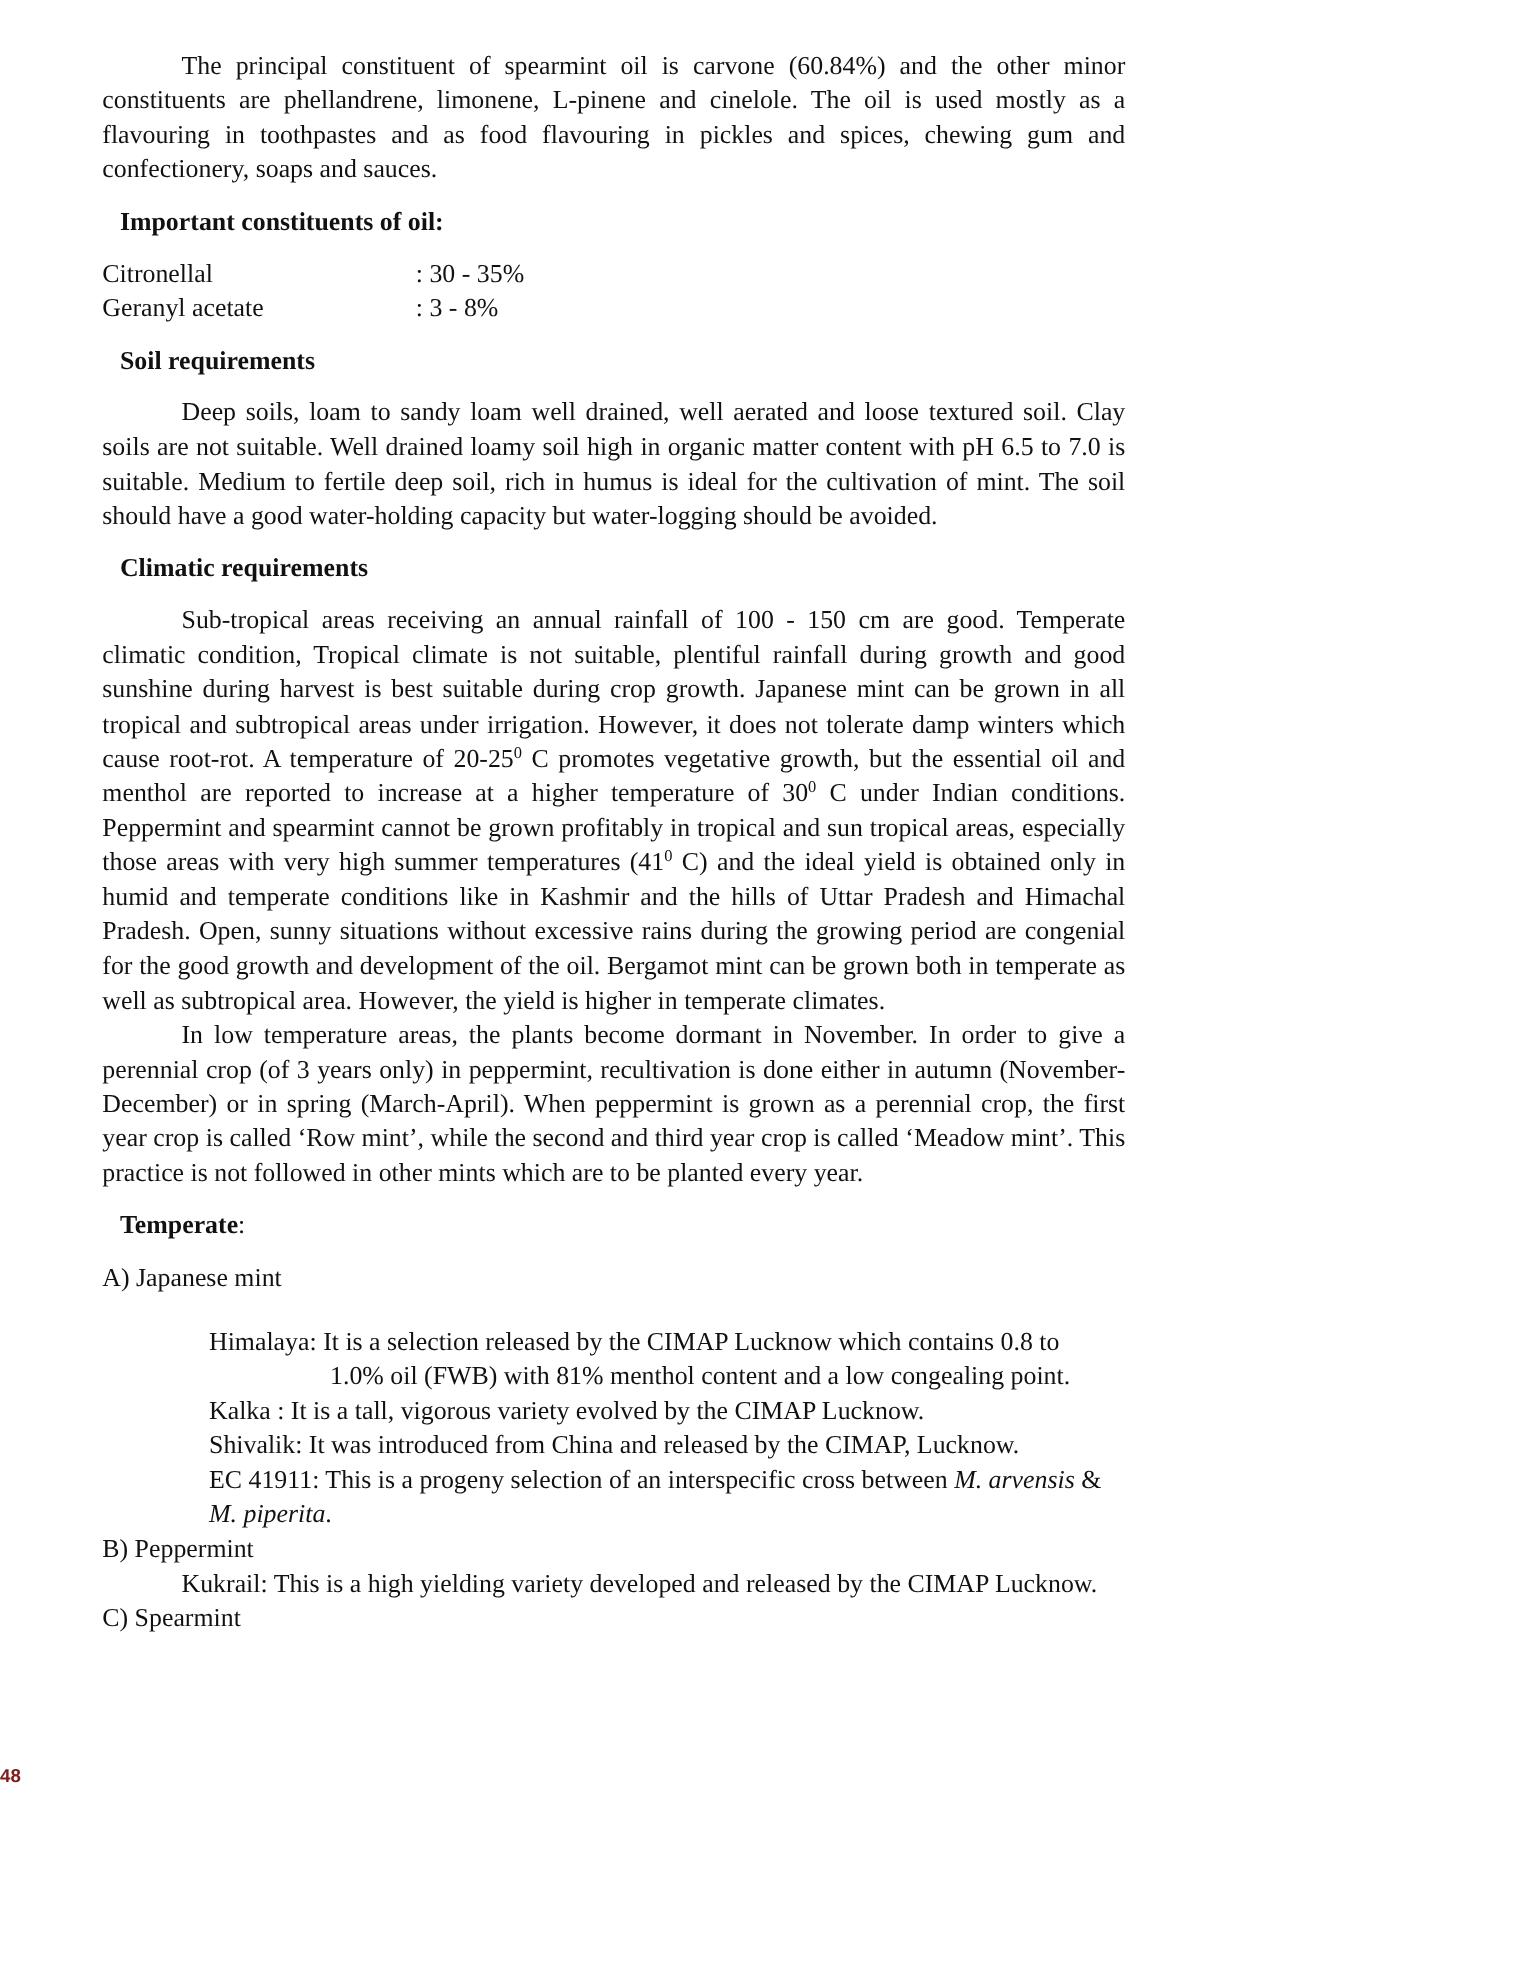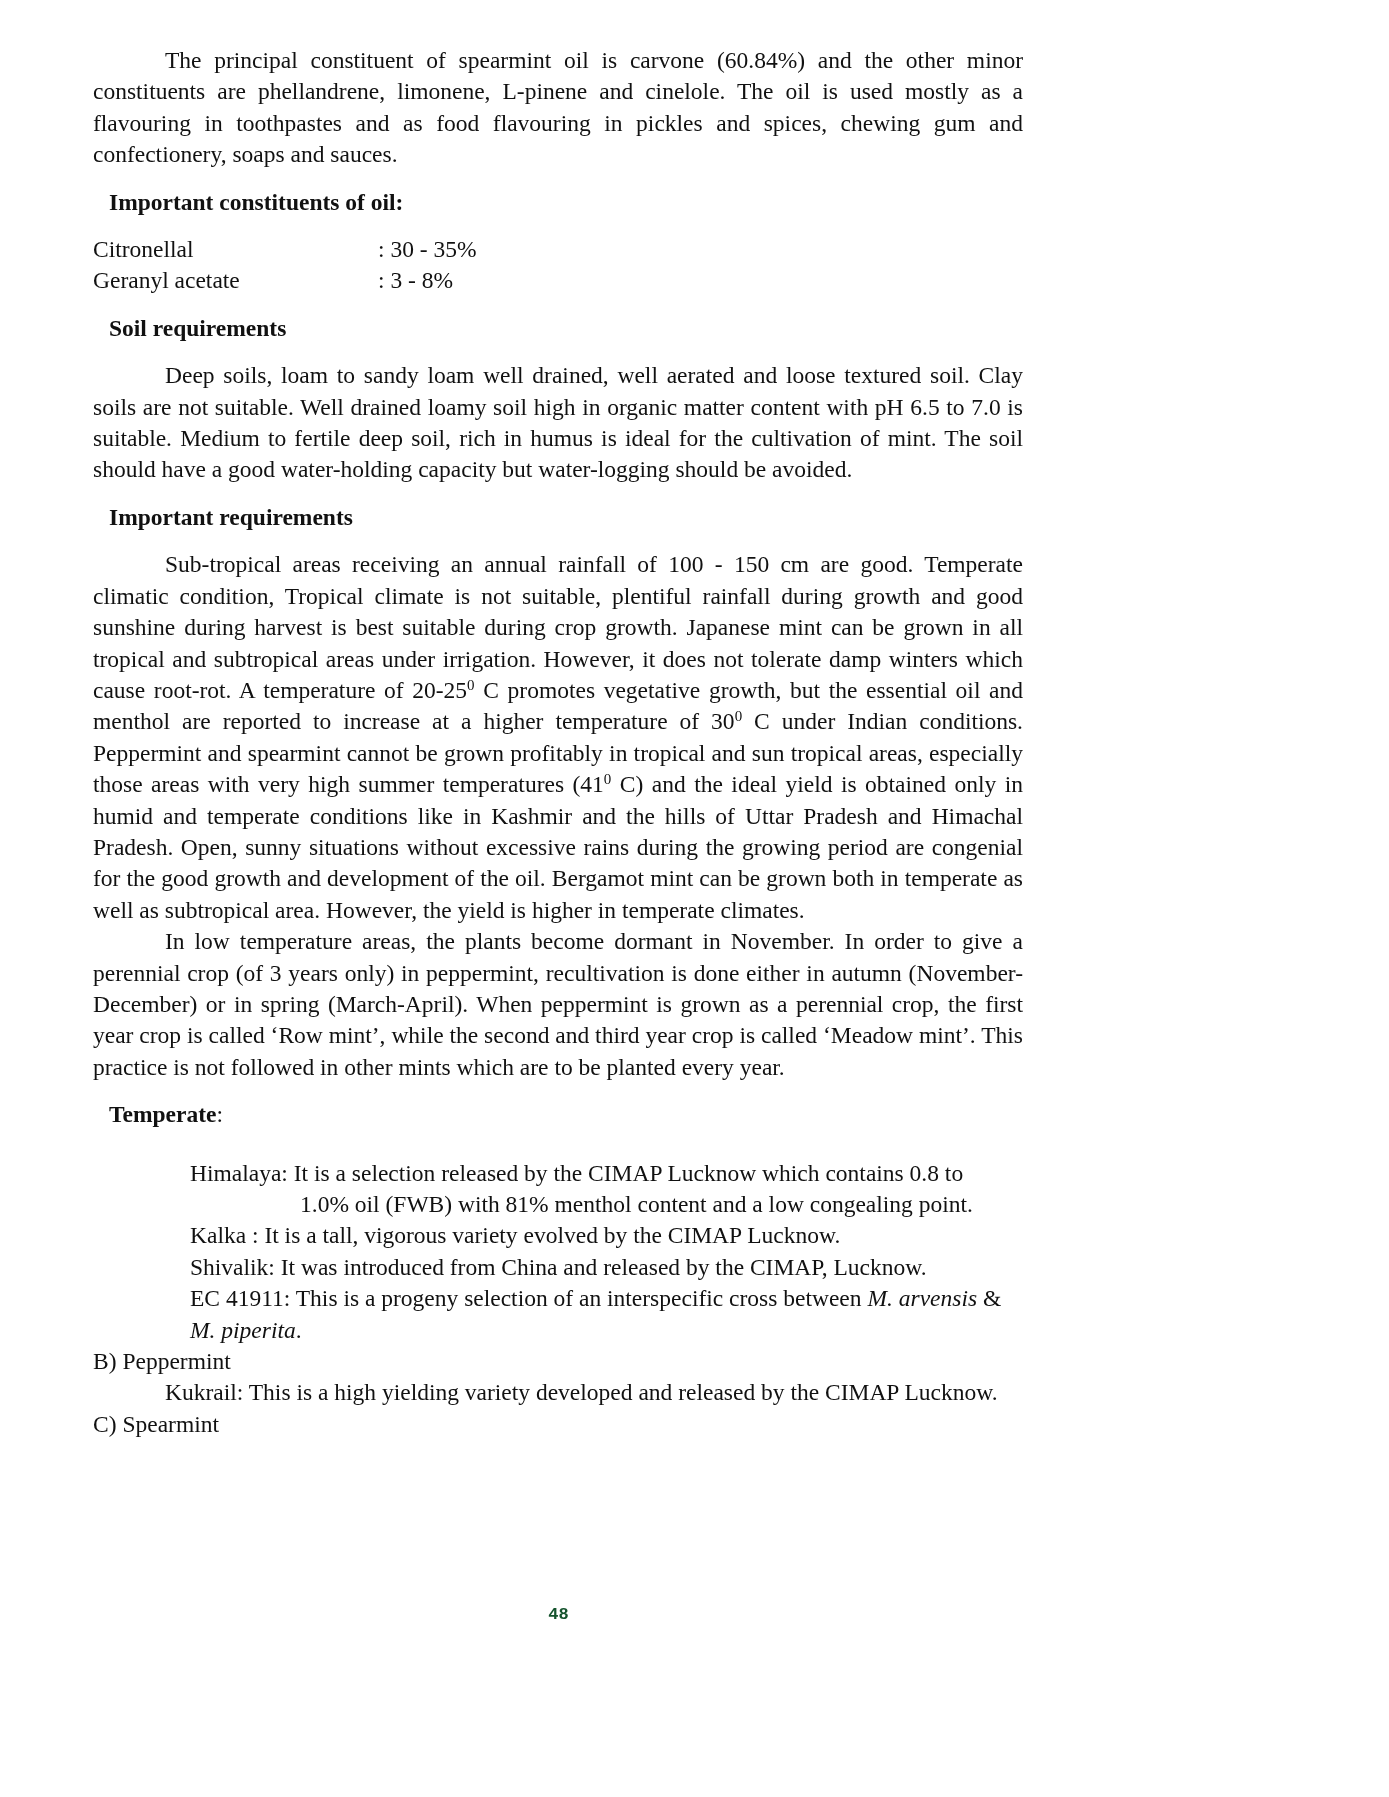--- a/index.html
+++ b/index.html
@@ -13,22 +13,22 @@
   .indent { text-indent: 72px; }
   .h { font-weight: bold; margin: 16px; }
   .row { display: flex; margin: 0; }
   .row .name { width: 285px; }
   .vlist { margin: 0; padding-left: 97px; margin-top: 27px; }
   .vlist .item { margin: 0; }
   .vlist .cont { padding-left: 110px; }
   .sub-b { padding-left: 72px; margin: 0; }
   sup { font-size: 15px; line-height: 0; vertical-align: 8px; }
   .pnum {
-    position: absolute; top: 1605px; left: 0; width: 1117px; text-align: center;
-    font-family: Liberation Mono, monospace; font-weight: bold; font-size: 17px; color: #14532d;
+    position: absolute; top: 1605px; left: 0; width: 1117px; text-align: left;
+    font-family: Liberation Sans, sans-serif; font-weight: bold; font-size: 17px; color: #7f1d1d;
   }
   i { font-style: italic; }
 </style>
 </head>
 <body>
 
 <div class="page">
   <p class="p indent">The principal constituent of spearmint oil is carvone (60.84%) and the other minor constituents are phellandrene, limonene, L-pinene and cinelole. The oil is used mostly as a flavouring in toothpastes and as food flavouring in pickles and spices, chewing gum and confectionery, soaps and sauces.</p>
 
   <p class="h">Important constituents of oil:</p>
@@ -37,25 +37,26 @@
     <span>: 30 - 35%</span>
   </div>
   <div class="row">
     <span class="name">Geranyl acetate</span>
     <span>: 3 - 8%</span>
   </div>
 
   <p class="h">Soil requirements</p>
   <p class="p indent">Deep soils, loam to sandy loam well drained, well aerated and loose textured soil. Clay soils are not suitable. Well drained loamy soil high in organic matter content with pH 6.5 to 7.0 is suitable. Medium to fertile deep soil, rich in humus is ideal for the cultivation of mint. The soil should have a good water-holding capacity but water-logging should be avoided.</p>
 
-  <p class="h">Important requirements</p>
+  <p class="h">Climatic requirements</p>
   <p class="p indent"><span>Sub-tropical areas receiving an annual rainfall of 100 - 150 cm are good. Temperate climatic condition, Tropical climate is not suitable, plentiful rainfall during growth and good sunshine during harvest is best suitable during crop growth. Japanese mint can be grown in all tropical and subtropical areas under irrigation. However, it does not tolerate damp winters which cause root-rot. A temperature of 20-25</span><sup>0</sup><span> C promotes vegetative growth, but the essential oil and menthol are reported to increase at a higher temperature of 30</span><sup>0</sup><span> C under Indian conditions. Peppermint and spearmint cannot be grown profitably in tropical and sun tropical areas, especially those areas with very high summer temperatures (41</span><sup>0</sup><span> C) and the ideal yield is obtained only in humid and temperate conditions like in Kashmir and the hills of Uttar Pradesh and Himachal Pradesh. Open, sunny situations without excessive rains during the growing period are congenial for the good growth and development of the oil. Bergamot mint can be grown both in temperate as well as subtropical area. However, the yield is higher in temperate climates.</span></p>
   <p class="p indent">In low temperature areas, the plants become dormant in November. In order to give a perennial crop (of 3 years only) in peppermint, recultivation is done either in autumn (November-December) or in spring (March-April). When peppermint is grown as a perennial crop, the first year crop is called ‘Row mint’, while the second and third year crop is called ‘Meadow mint’. This practice is not followed in other mints which are to be planted every year.</p>
 
   <p class="h"><span>Temperate</span><span style="font-weight:normal">:</span></p>
+  <p class="p">A) Japanese mint</p>
 
   <div class="vlist">
     <p class="item">Himalaya: It is a selection released by the CIMAP Lucknow which contains 0.8 to</p>
     <p class="item cont">1.0% oil (FWB) with 81% menthol content and a low congealing point.</p>
     <p class="item">Kalka : It is a tall, vigorous variety evolved by the CIMAP Lucknow.</p>
     <p class="item">Shivalik: It was introduced from China and released by the CIMAP, Lucknow.</p>
     <p class="item"><span>EC 41911: This is a progeny selection of an interspecific cross between </span><i>M. arvensis</i><span> &amp;</span></p>
     <p class="item"><i>M. piperita</i><span>.</span></p>
   </div>
 

